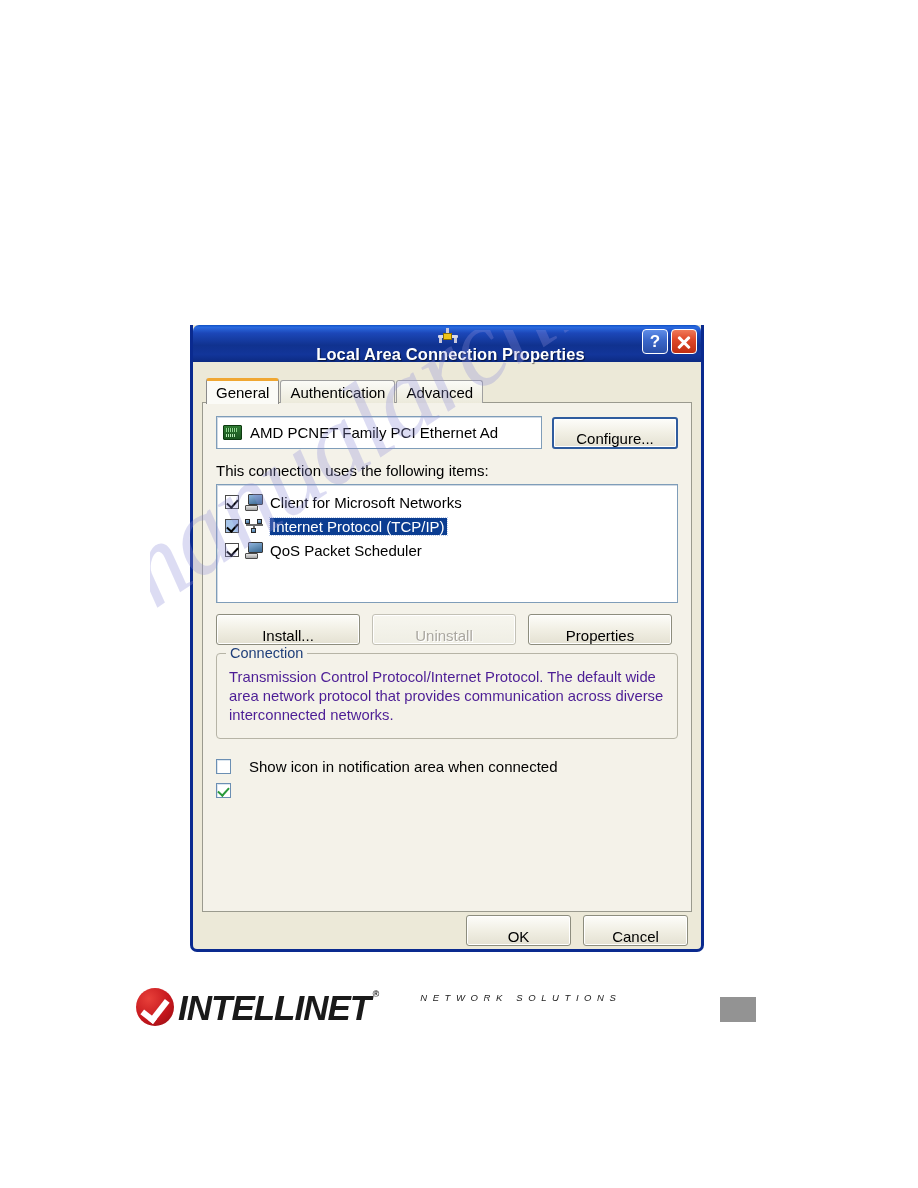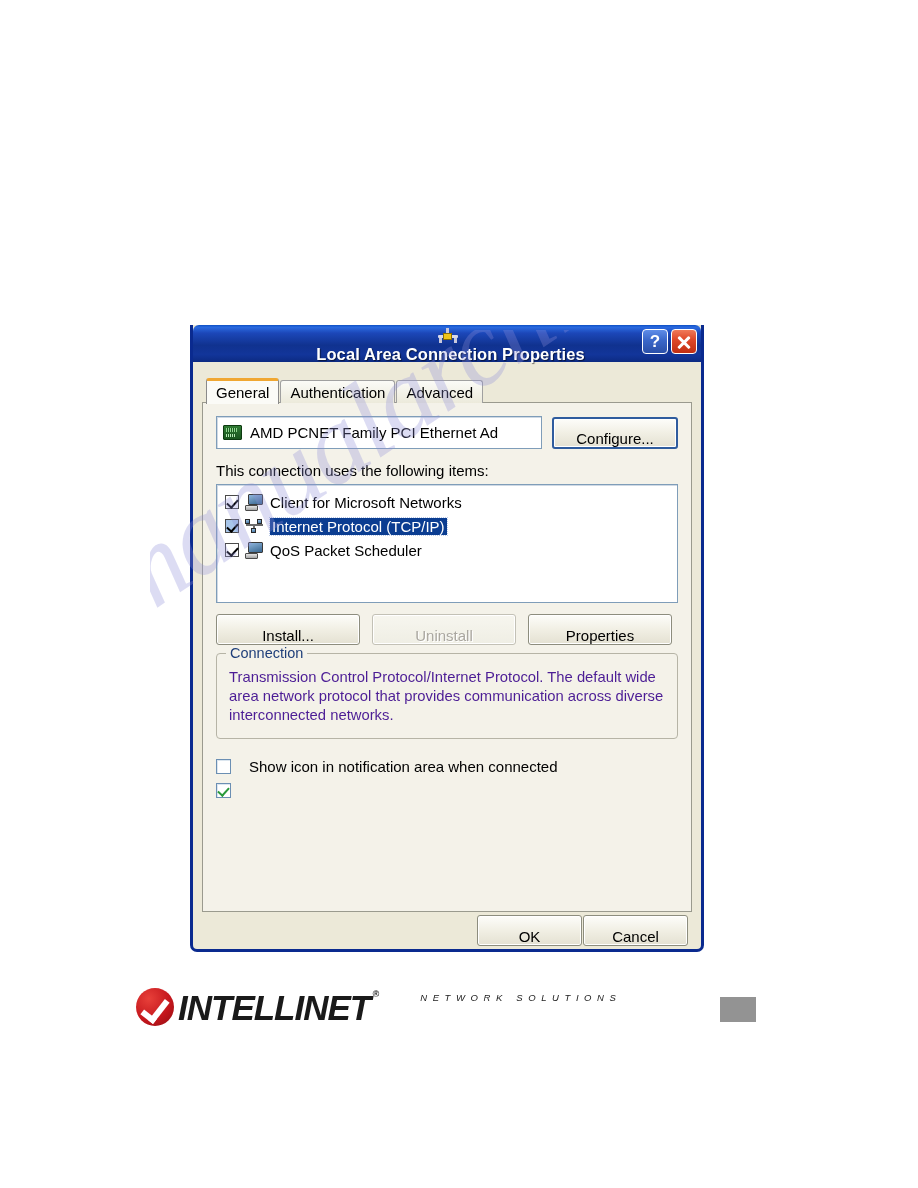--- a/index.html
+++ b/index.html
@@ -392,21 +392,21 @@
     border: solid #2a9a3a;
     border-width: 0 2.2px 2.2px 0;
     transform: rotate(42deg);
   }
 
   
   .dlg-footer {
     position: absolute;
     right: 13px; bottom: 11px;
     display: flex;
-    gap: 1px;
+    gap: 12px;
   }
   .dlg-footer .btn { width: 105px; height: 31px; }
 
   
   #logo {
     position: absolute;
     left: 136px; top: 988px;
     display: flex;
     flex-direction: row;
     z-index: 3;

